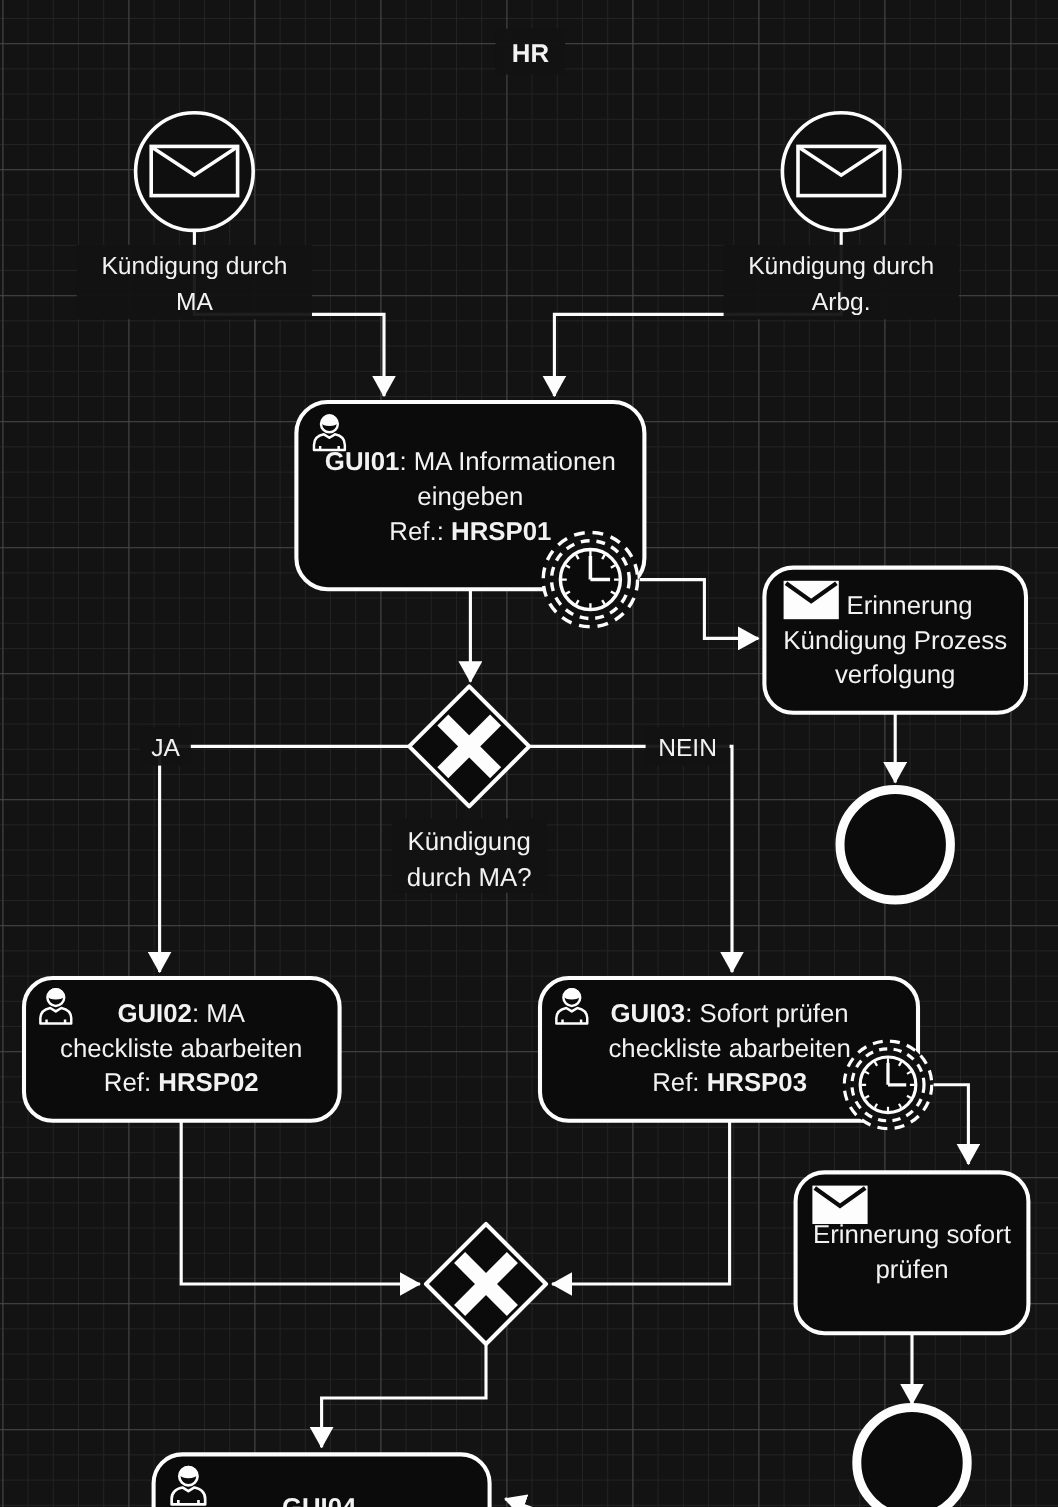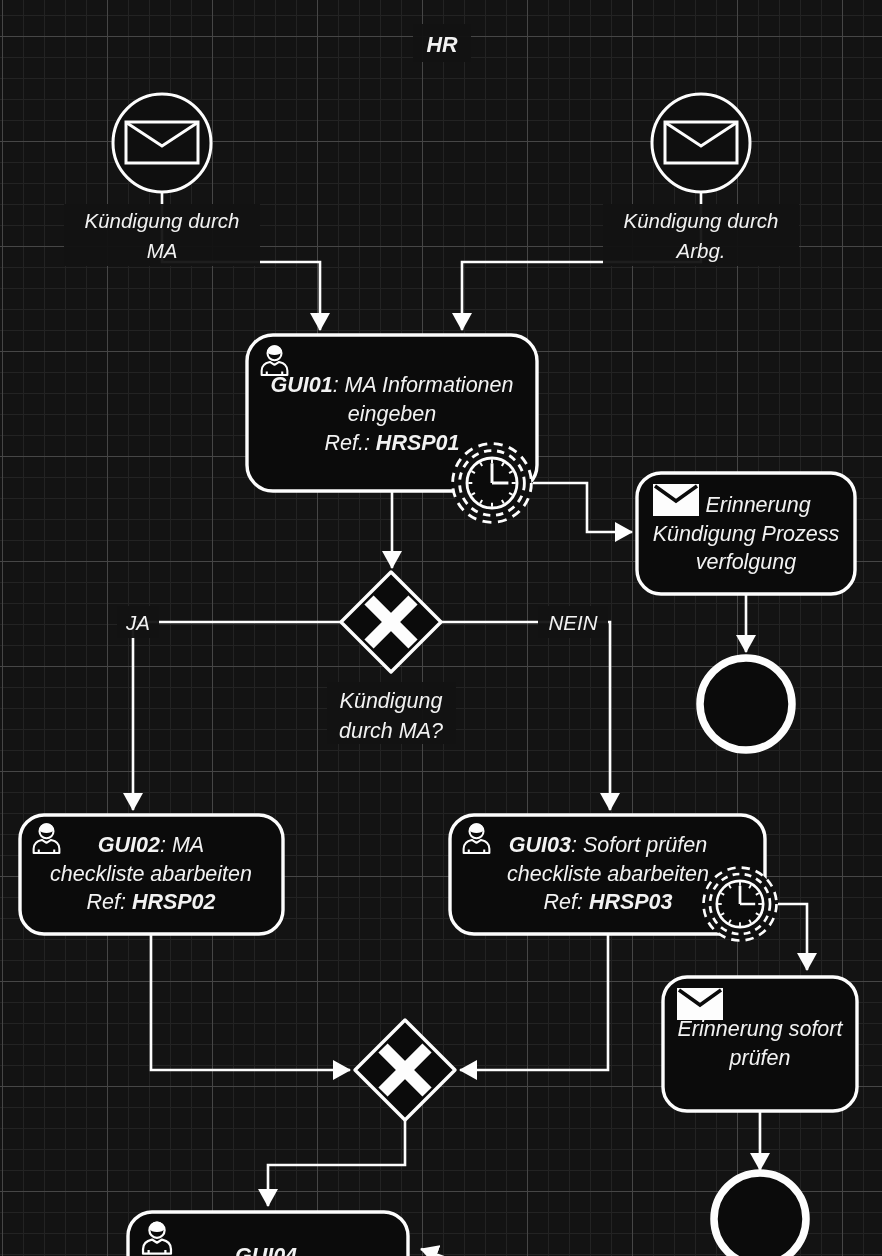--- a/index.html
+++ b/index.html
@@ -8,21 +8,20 @@
     width:882px;height:1256px;
     overflow:hidden;
     background-color:#131313;
     background-image:
       linear-gradient(#464646 1px, transparent 1px),
       linear-gradient(90deg,#464646 1px, transparent 1px),
       linear-gradient(#232323 1px, transparent 1px),
       linear-gradient(90deg,#232323 1px, transparent 1px);
     background-size:105px 105px,105px 105px,21px 21px,21px 21px;
     background-position:2px 36px,2px 36px,2px 15px,2px 15px;
-    font-style:italic;
   }
   svg{position:absolute;left:0;top:0;}
   svg text{
     fill:#f2f2f2;
     font-family:"Liberation Sans","DejaVu Sans",sans-serif;
     font-size:21.5px;
   }
   .edge{stroke:#fdfdfd;stroke-width:2.6;fill:none;}
   .shape{fill:#0b0b0b;stroke:#fdfdfd;stroke-width:3.4;stroke-linejoin:round;}
   .event{fill:#0f0f0f;stroke:#fdfdfd;stroke-width:3;}

